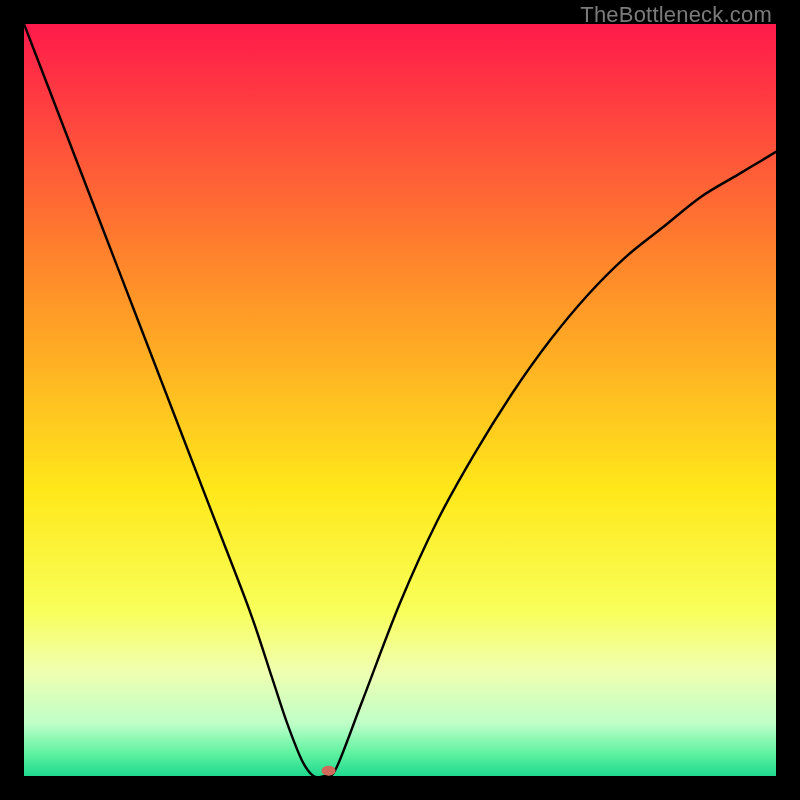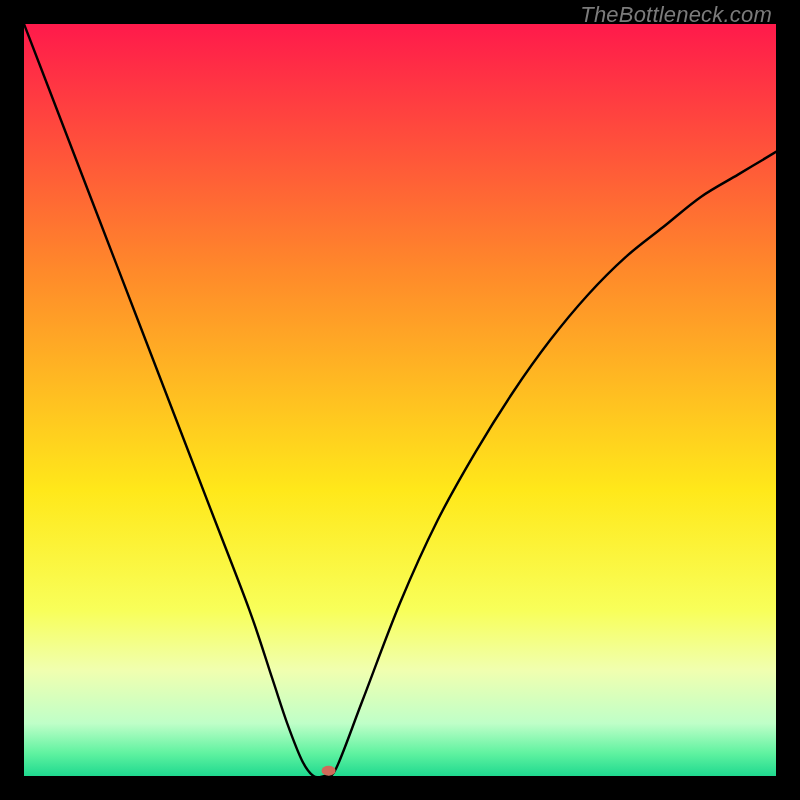--- a/index.html
+++ b/index.html
@@ -28,21 +28,20 @@
   }
   .watermark {
     position: absolute;
     top: 2px;
     right: 28px;
     color: #7b7b7b;
     font-size: 22px;
     font-weight: 500;
     letter-spacing: 0.2px;
     user-select: none;
-    font-style: italic;
   }
 </style>
 </head>
 <body>
 
 <div class="frame">
   <svg class="plot" viewBox="0 0 752 752" preserveAspectRatio="none">
     <defs>
       <linearGradient id="bg-grad" x1="0" y1="0" x2="0" y2="1">
           <stop offset="0%" stop-color="#ff1a4b"></stop>

